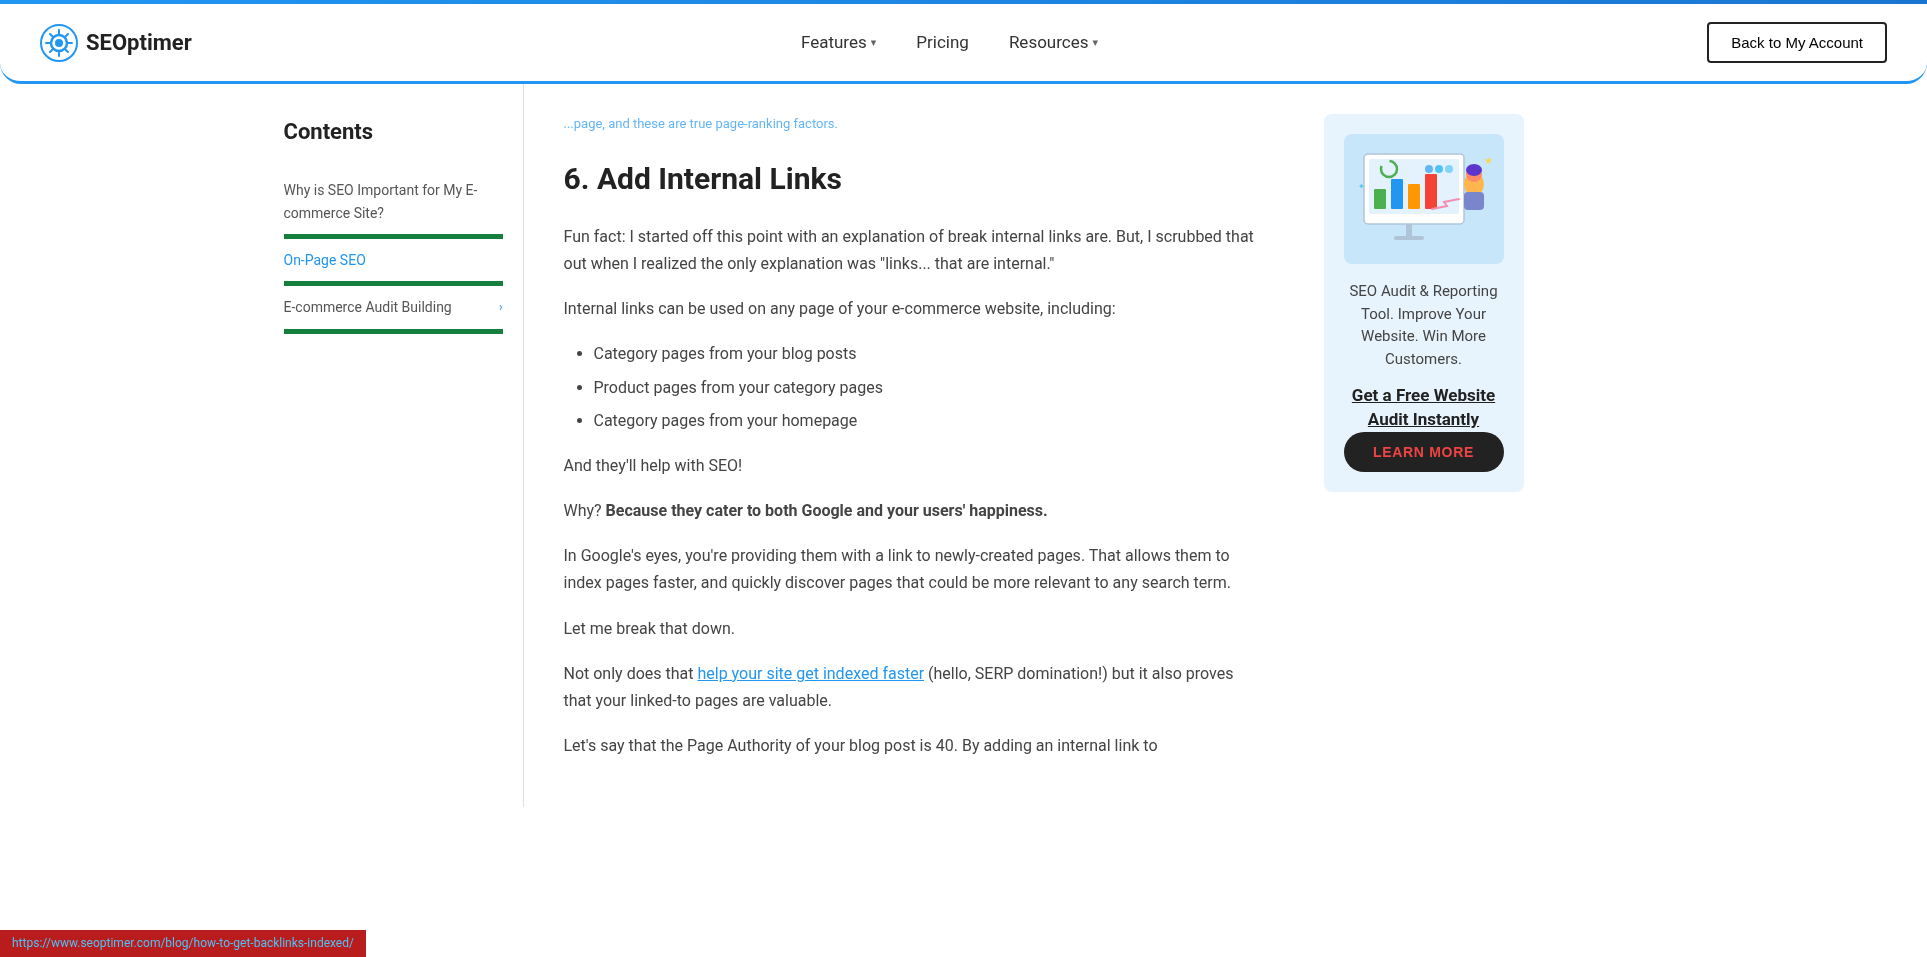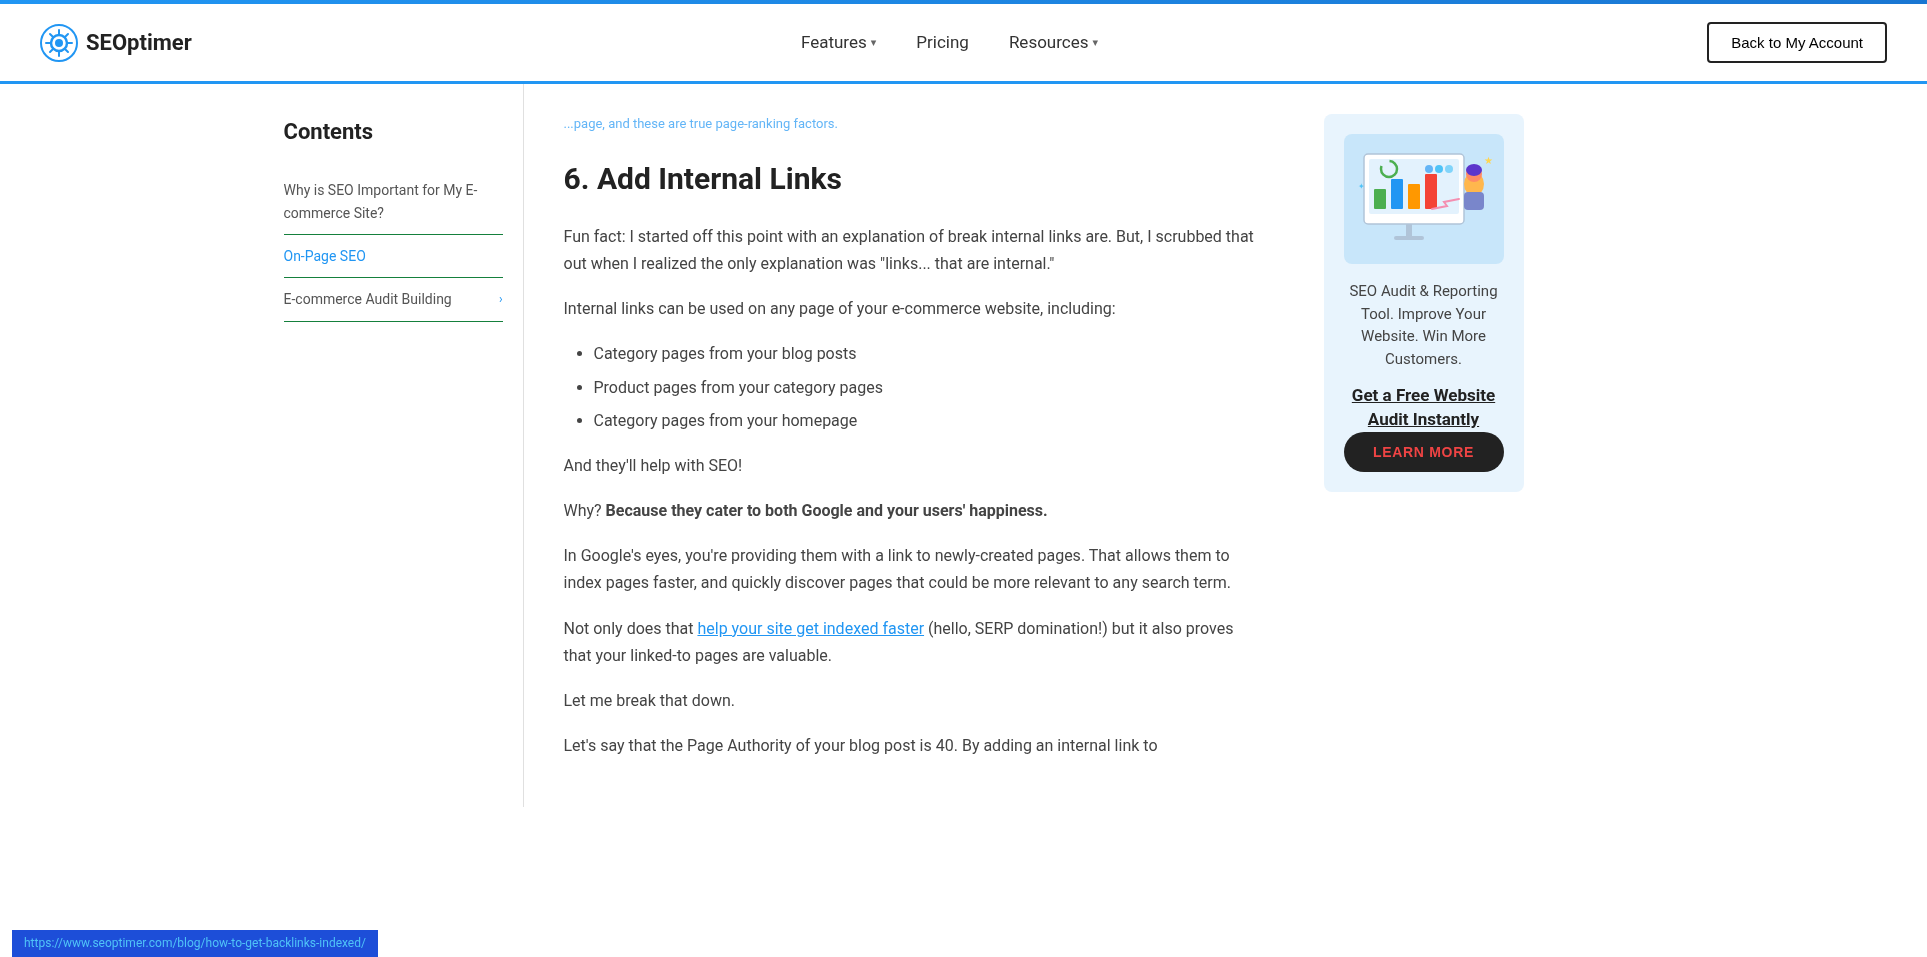--- a/index.html
+++ b/index.html
@@ -10,20 +10,21 @@
       display: flex;
       align-items: center;
       justify-content: space-between;
       padding: 0 40px;
       height: 80px;
       border-bottom: 3px solid #2196f3;
       position: sticky;
       top: 0;
       background: #fff;
       z-index: 100;
+      border-radius: 21px;
     }
     .logo-area {
       display: flex;
       align-items: center;
       gap: 8px;
     }
     .logo-icon {
       width: 38px;
       height: 38px;
     }
@@ -83,21 +84,21 @@
     .contents-title {
       font-size: 22px;
       font-weight: 700;
       margin-bottom: 20px;
       color: #222;
     }
     .toc-item {
       padding: 10px 0;
       font-size: 14px;
       color: #555;
-      border-bottom: 1px solid #15803d;
+      border-bottom: 5px solid #15803d;
       display: flex;
       justify-content: space-between;
       align-items: center;
       cursor: pointer;
     }
     .toc-item.active { color: #2196f3; }
     .toc-arrow {
       color: #2196f3;
       font-size: 12px;
     }
@@ -198,22 +199,22 @@
       letter-spacing: 0.05em;
       border-radius: 25px;
       cursor: pointer;
       width: 100%;
     }
 
     
     .status-bar {
       position: fixed;
       bottom: 0;
-      left: 12px;
-      background: #1d4ed8;
+      left: 0;
+      background: #b91c1c;
       color: #4fc3f7;
       font-size: 12px;
       padding: 4px 12px;
       z-index: 200;
     }
   </style>
 </head>
 <body>
 
 <div class="top-bar"></div>
@@ -283,25 +284,25 @@
     </ul>
 
     <p class="paragraph">And they'll help with SEO!</p>
 
     <p class="paragraph">
       <span>Why? </span><span class="bold-inline">Because they cater to both Google and your users' happiness.</span>
     </p>
 
     <p class="paragraph">In Google's eyes, you're providing them with a link to newly-created pages. That allows them to index pages faster, and quickly discover pages that could be more relevant to any search term.</p>
 
+    <p class="paragraph">Let me break that down.</p>
+
     <p class="paragraph">
       <span>Not only does that </span><a class="link-text">help your site get indexed faster</a><span> (hello, SERP domination!) but it also proves that your linked-to pages are valuable.</span>
     </p>
-
-    <p class="paragraph">Let me break that down.</p>
 
     <p class="paragraph">Let's say that the Page Authority of your blog post is 40. By adding an internal link to</p>
 
   </main>
 
   <aside class="right-sidebar">
     <div class="cta-box">
 
       
       <div class="cta-illustration">

